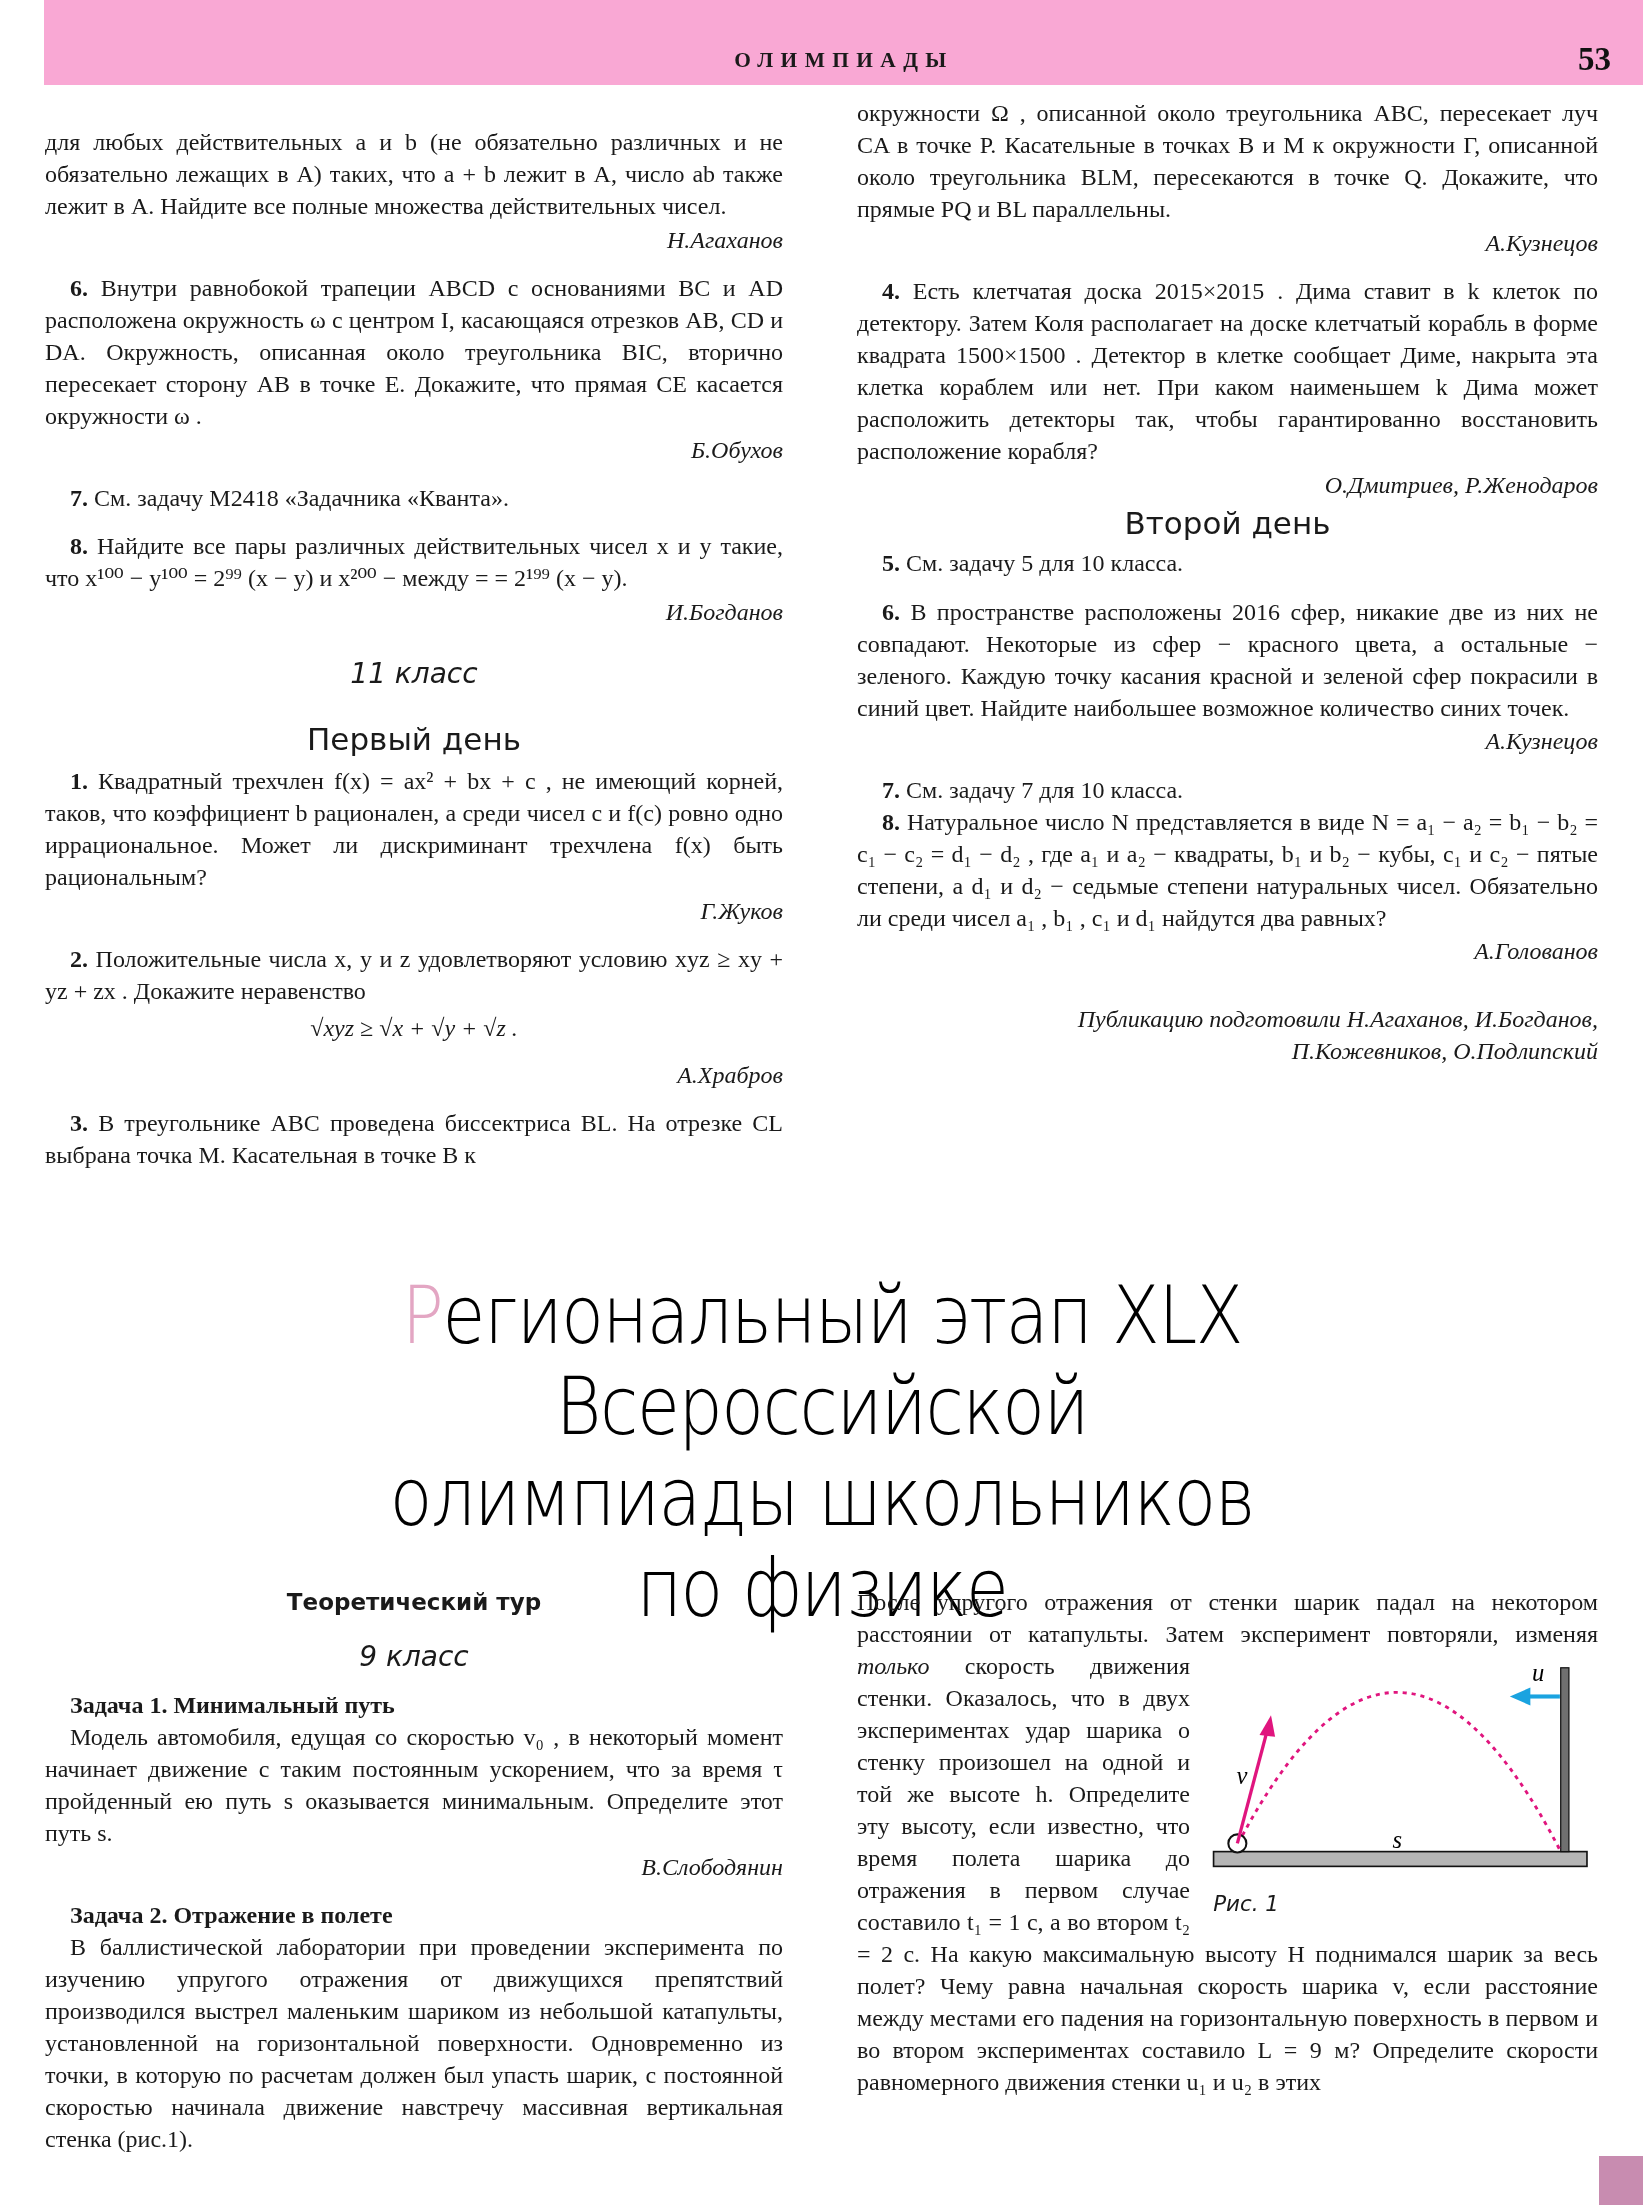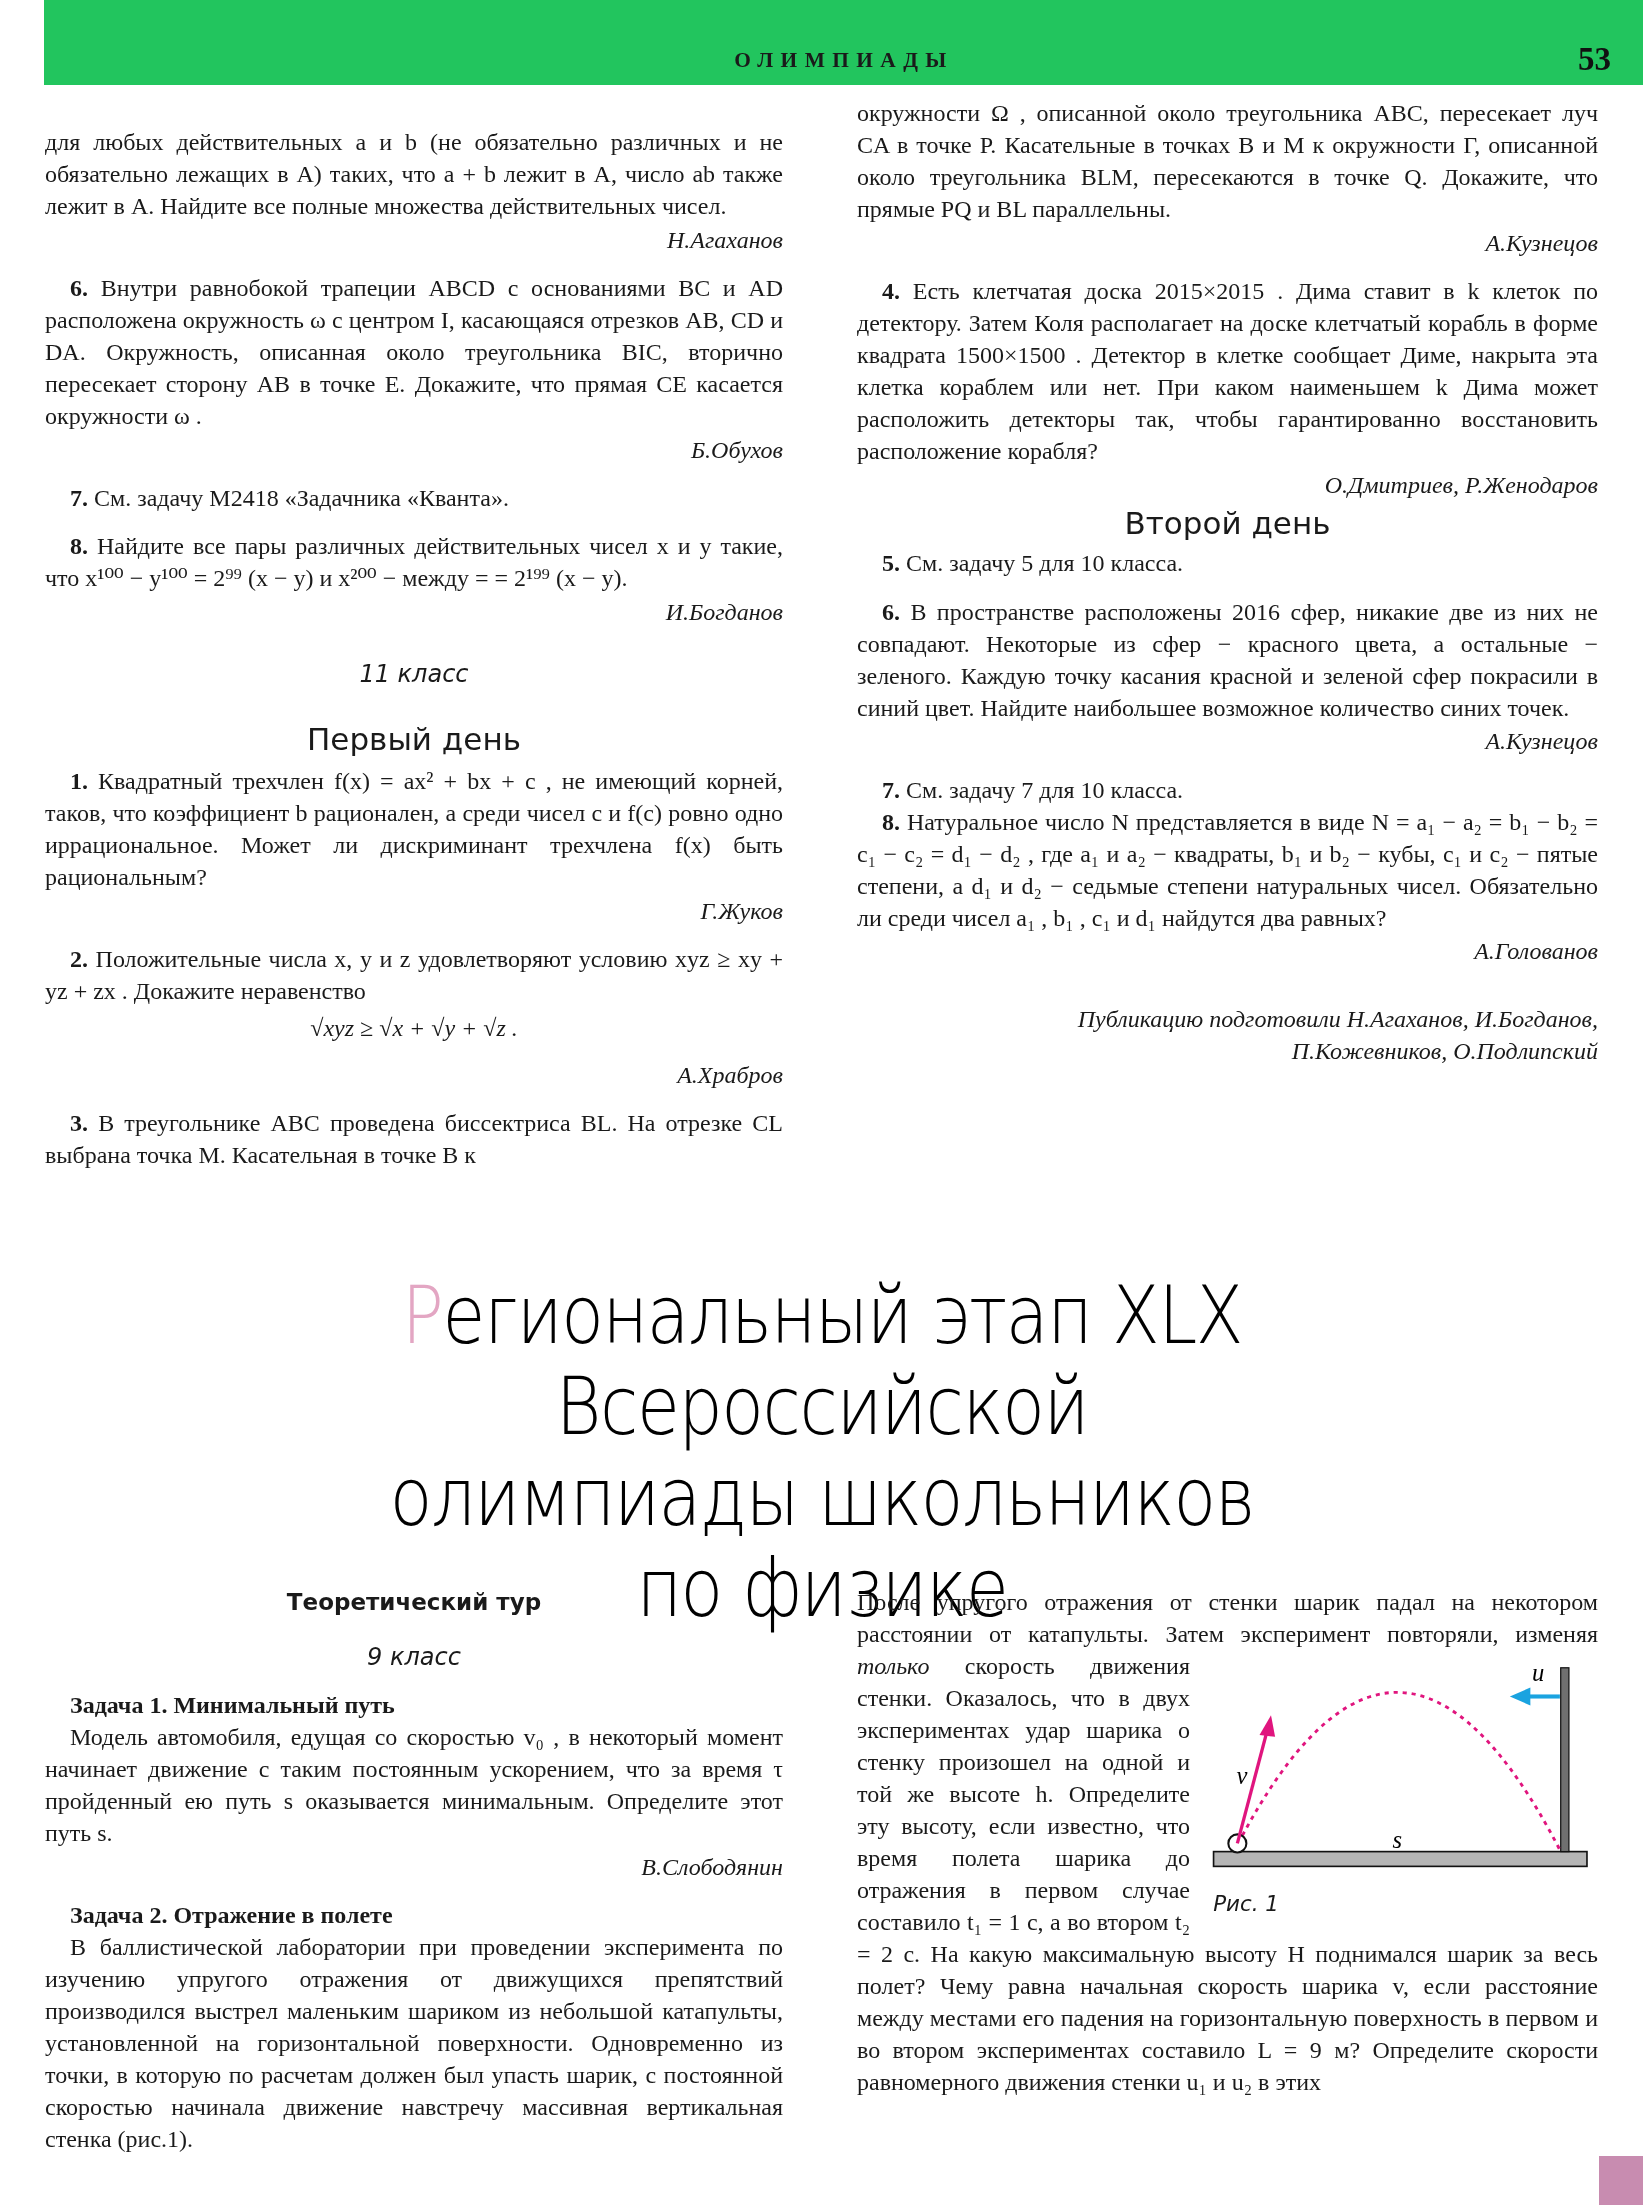--- a/index.html
+++ b/index.html
@@ -1,36 +1,36 @@
 <!DOCTYPE html>
 <html style="font-size:13px"><head>
 <meta charset="utf-8">
 <style>
   html, body { margin: 0; padding: 0; background: #ffffff; }
   body { width: 1644px; height: 2205px; position: relative; overflow: hidden;
          font-family: "Liberation Serif", "DejaVu Serif", serif; color: #1a1a1a; }
-  .header-bar { position: absolute; left: 44px; top: 0; width: 1600px; height: 85px; background: #22c55e; }
+  .header-bar { position: absolute; left: 44px; top: 0; width: 1600px; height: 85px; background: #f9a8d4; }
   .header-title { position: absolute; left: 0; width: 1600px; top: 48px; text-align: center;
                   font-family: "Liberation Serif", serif; font-size: 21.4px; font-weight: bold; letter-spacing: 7.4px; color: #1a1a1a; }
   .page-number { position: absolute; right: 33px; top: 41px; font-family: "Liberation Serif", serif;
                  font-size: 33px; font-weight: bold; color: #111; }
   .corner-block { position: absolute; left: 1599px; top: 2156px; width: 44px; height: 49px; background: #c88cb0; }
 
   .col { position: absolute; font-size: 24px; line-height: 32px; text-align: justify; }
   .col-left-top { left: 45px; top: 112px; width: 738px; margin-top: 14px; }
   .col-right-top { left: 857px; top: 97px; width: 741px; }
   .col-left-bot { left: 45px; top: 1586px; width: 738px; }
   .col-right-bot { left: 857px; top: 1586px; width: 741px; }
 
   p { margin: 0; }
   .para { text-indent: 25px; }
   .para.gap { margin-top: 16.4px; }
   .num { font-weight: bold; }
   .author { text-align: right; font-style: italic; margin-top: 1.6px; }
-  .grade { font-family: "DejaVu Sans", sans-serif; font-style: italic; text-align: center; font-size: 24px; }
+  .grade { font-family: "DejaVu Sans", sans-serif; font-style: italic; text-align: center; font-size: 28px; }
   .day { font-family: "DejaVu Sans", sans-serif; text-align: center; font-size: 31px; }
   .formula-center { text-align: center; font-style: italic; margin: 5px 0 15px; }
   i, .m { }
   .credits { text-align: right; font-style: italic; }
 
   .big-title { position: absolute; left: 33px; top: 1270px; width: 1578px; text-align: center;
                font-family: "DejaVu Sans", sans-serif; font-weight: 200; font-size: 81px; line-height: 91px;
                letter-spacing: -1.6px; color: #000; transform: scaleX(0.86); transform-origin: center top; }
   .big-title .accent { color: #e3a6c3; }
 

